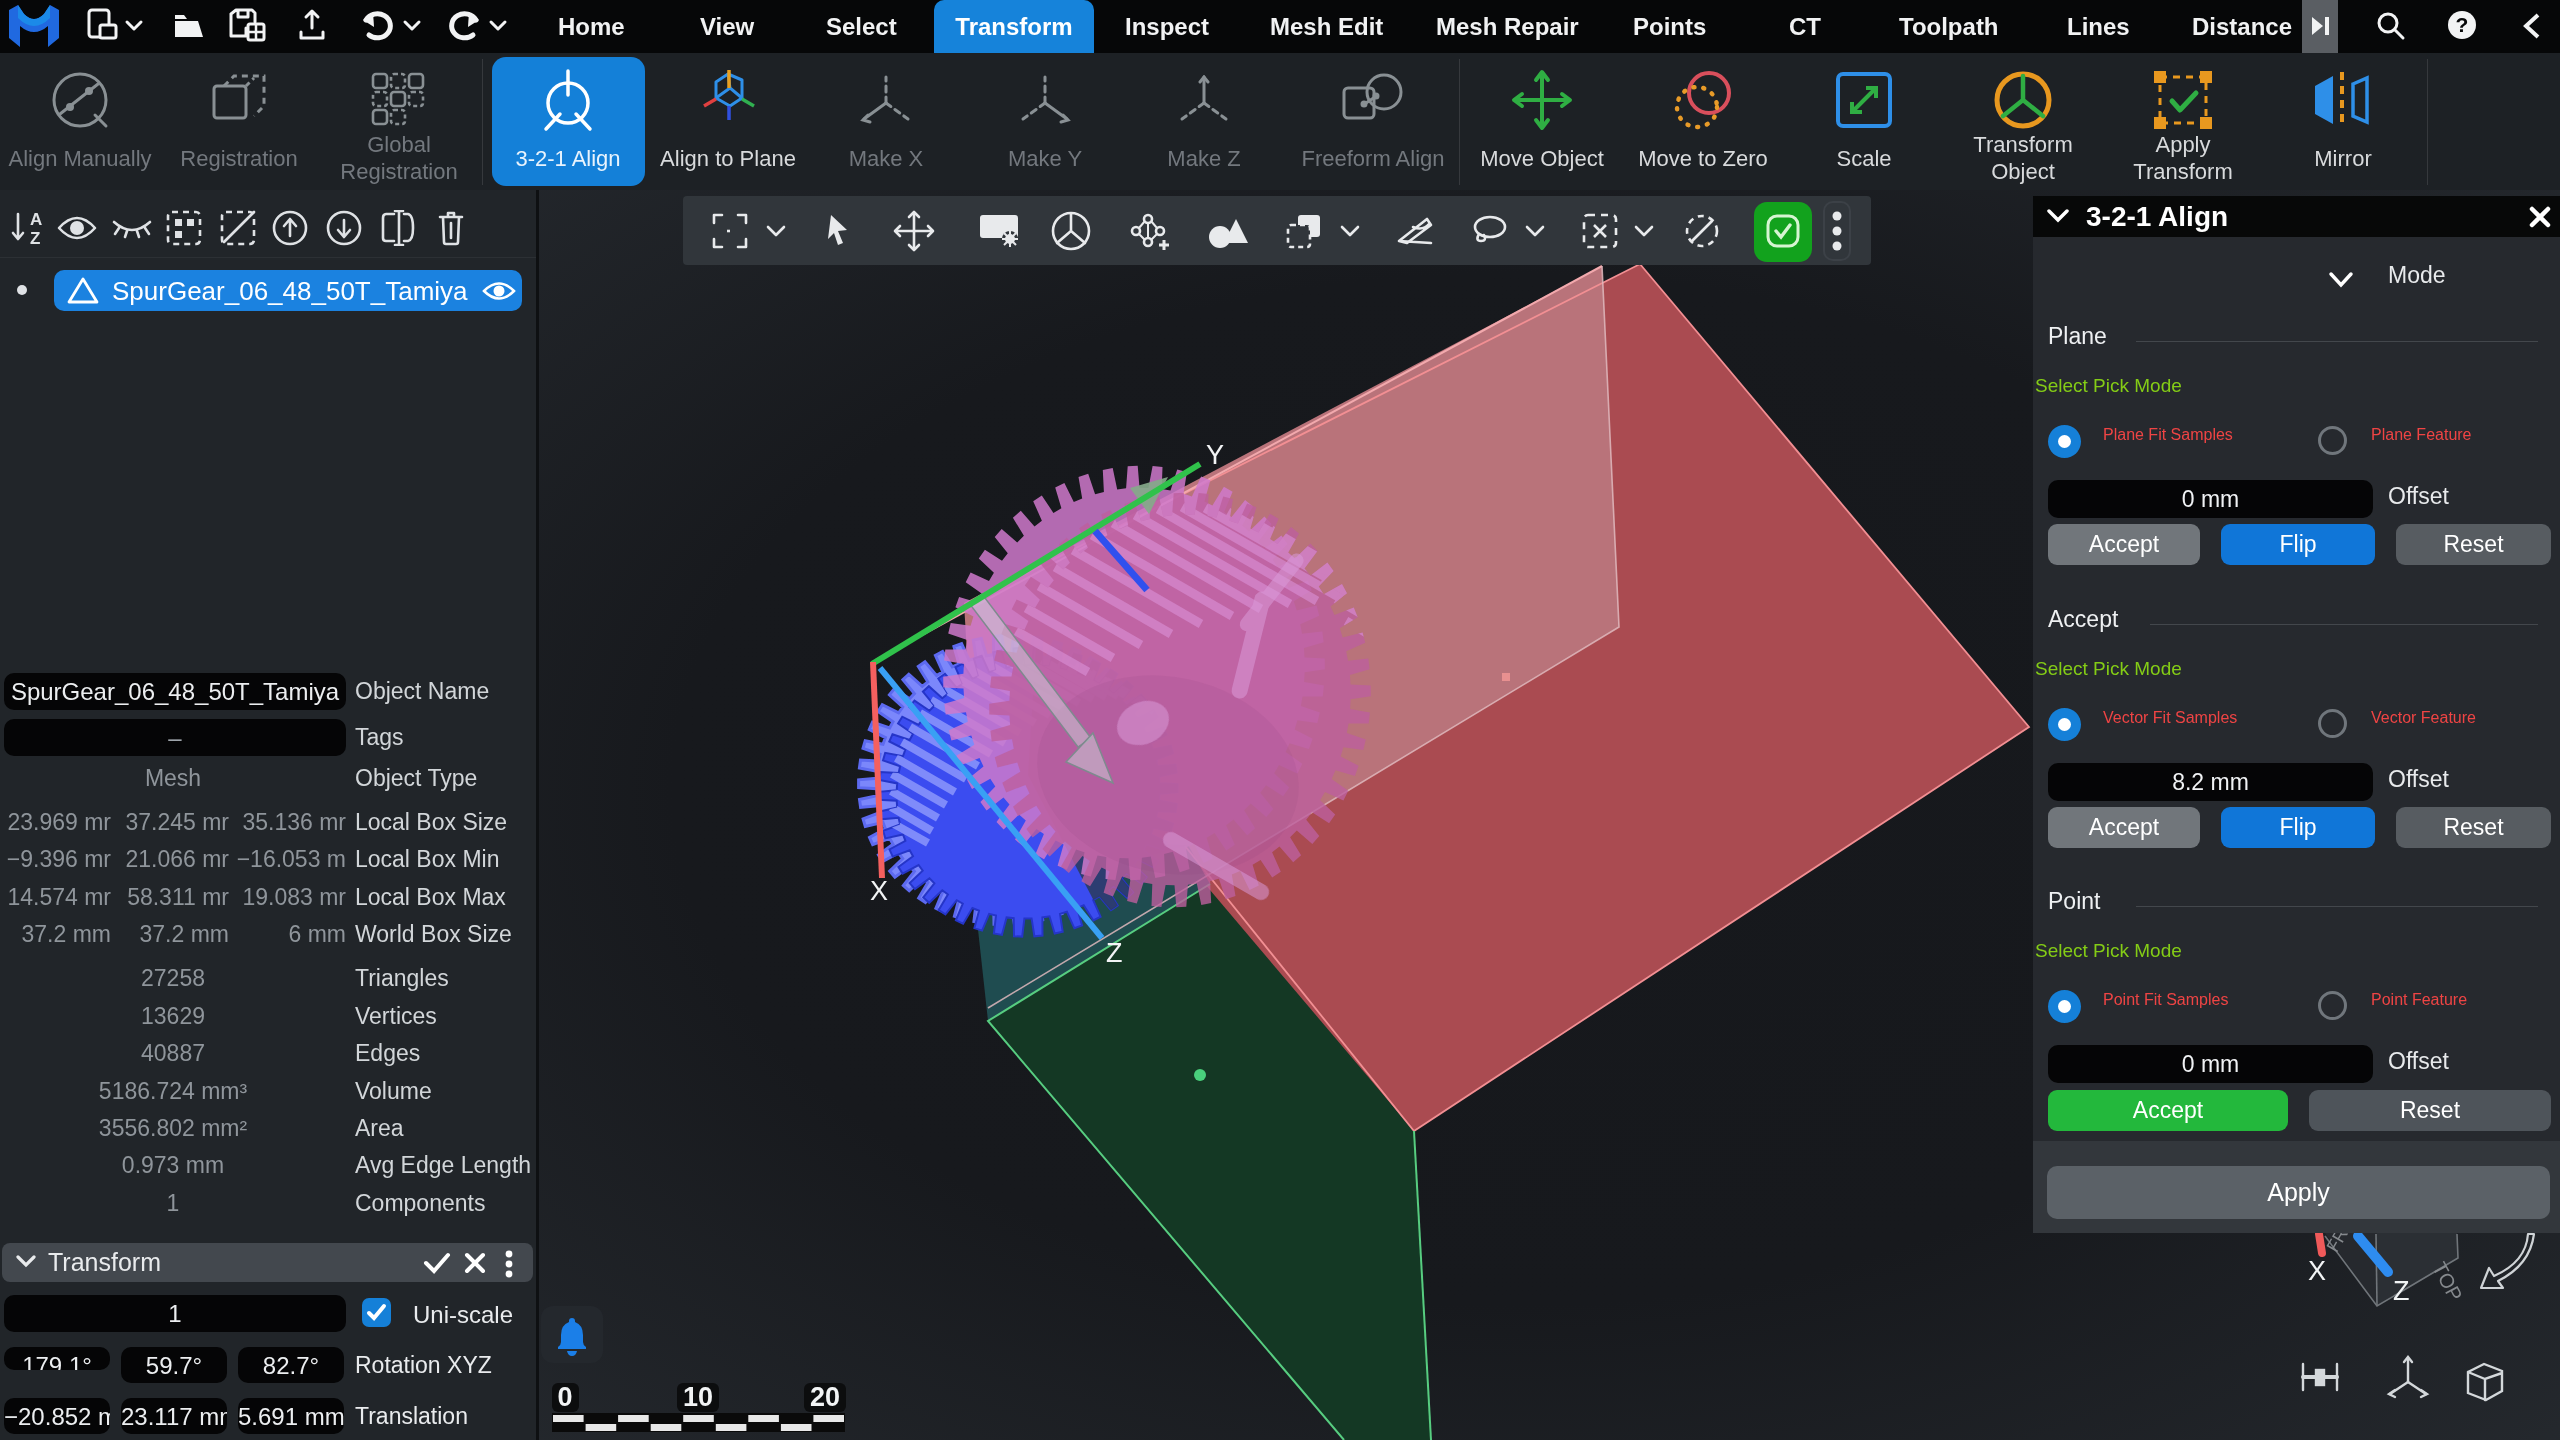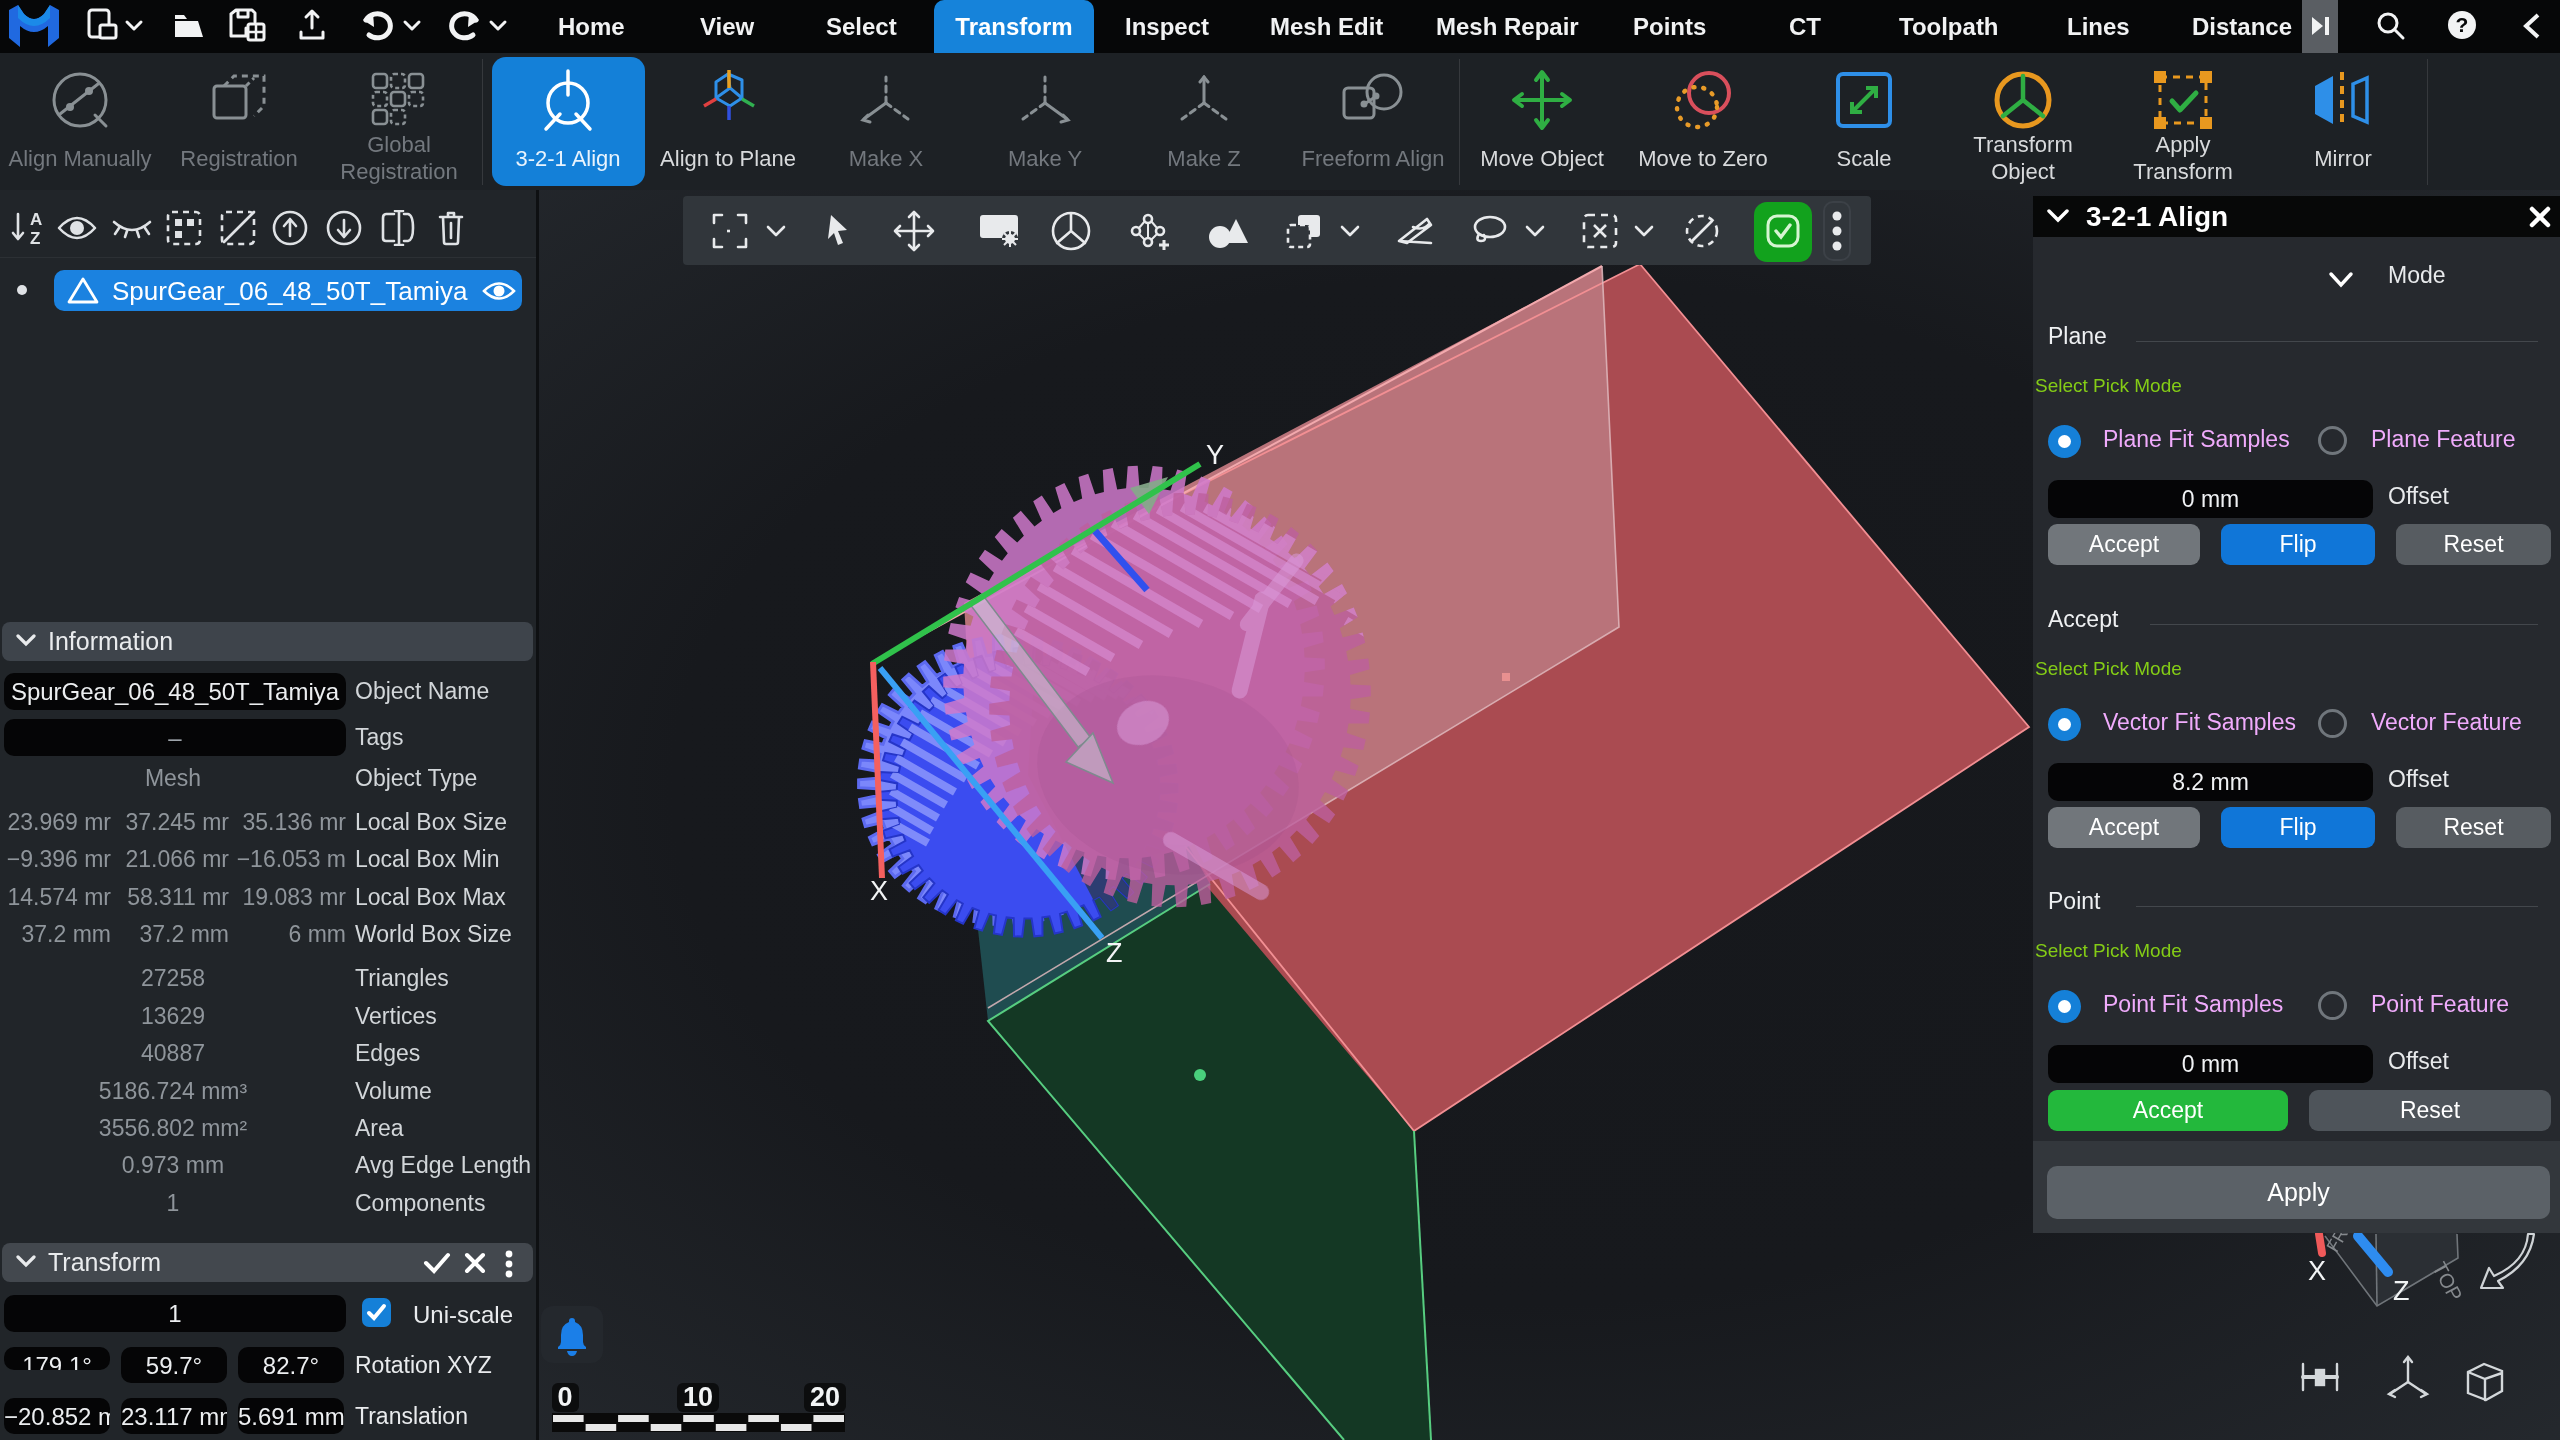--- a/index.html
+++ b/index.html
@@ -24,21 +24,21 @@
 
 #rpanel{left:2033px;top:196px;width:527px;height:1037px;background:#26292e}
 #rphead{position:absolute;left:0;top:0;width:527px;height:41px;background:#070808;color:#fff}
 .rsec{position:absolute;left:15px;font-size:23px;font-weight:400;color:#eef0f2}
 .rgrey{position:absolute;left:2px;font-size:19px;color:#84cc16}
 .rline{position:absolute;height:1px;background:#43474c}
 .rinp{position:absolute;left:15px;width:325px;height:38px;background:#050506;border-radius:10px;color:#f0f2f4;font-size:23px;text-align:center;line-height:38px}
 .rlab{position:absolute;left:355px;font-size:23px;color:#e8eaec;white-space:nowrap}
 .rbtn{position:absolute;height:41px;border-radius:9px;color:#fff;font-size:23px;text-align:center;line-height:41px}
 .radio{position:absolute;width:33px;height:33px;border-radius:50%}
-.rtext{position:absolute;font-size:23px;color:#f0abfc;white-space:nowrap}
+.rtext{position:absolute;font-size:16px;color:#ef4444;white-space:nowrap}
 </style></head><body>
 <div id="app">
 <svg class="abs" style="left:0;top:0" width="2560" height="1440" viewBox="0 0 2560 1440">
 <defs>
 <radialGradient id="vbg" cx="48%" cy="48%" r="75%">
 <stop offset="0%" stop-color="#16181c"></stop>
           <stop offset="55%" stop-color="#17191d"></stop>
           <stop offset="100%" stop-color="#25292e"></stop>
 </radialGradient>
 </defs>
@@ -415,23 +415,20 @@
 <div class="abs" style="left:17px;top:95px;width:10px;height:10px;border-radius:50%;background:#dfe2e5"></div>
 <div class="abs" style="left:54px;top:80px;width:468px;height:41px;border-radius:10px;background:#1b82e0"></div>
 <svg class="abs" style="left:66px;top:86px" width="34" height="30" viewBox="0 0 34 30">
         <path d="M17,3 L31,26 L3,26 Z" stroke="#fff" stroke-width="2.8" fill="none" stroke-linejoin="round"></path>
       </svg>
 <div class="abs" style="left:112px;top:86px;font-size:26px;color:#fff">SpurGear_06_48_50T_Tamiya</div>
 <svg class="abs" style="left:482px;top:89px" width="34" height="26" viewBox="0 0 34 26">
         <path d="M2,12 Q17,-3 32,12 Q17,27 2,12 Z" stroke="#fff" stroke-width="2.5" fill="none"></path>
         <circle cx="17" cy="12" r="5.5" fill="#fff"></circle>
       </svg>
-<div class="hdr" style="top:432px"><svg style="position:absolute;left:14px;top:11px" width="20" height="16" viewBox="0 0 20 16">
-          <path d="M2,3 L10,11 L18,3" stroke="#e9ebed" stroke-width="3.2" fill="none" stroke-linecap="round"></path>
-        </svg><span style="margin-left:46px">Information</span></div>
 <div class="inp" style="left:4px;top:483px;width:342px;height:37px">SpurGear_06_48_50T_Tamiya</div>
 <div class="ilbl" style="top:488px">Object Name</div>
 <div class="inp" style="left:4px;top:529px;width:342px;height:37px;color:#9fa5ab">–</div>
 <div class="ilbl" style="top:534px">Tags</div>
 <div class="icen" style="left:0;top:575px;width:346px">Mesh</div>
 <div class="ilbl" style="top:575px">Object Type</div>
 <div class="ival" style="left:0;top:619px;width:111px">23.969 mr</div>
 <div class="ival" style="left:115px;top:619px;width:114px">37.245 mr</div>
 <div class="ival" style="left:233px;top:619px;width:113px">35.136 mr</div>
 <div class="ilbl" style="top:619px">Local Box Size</div>

